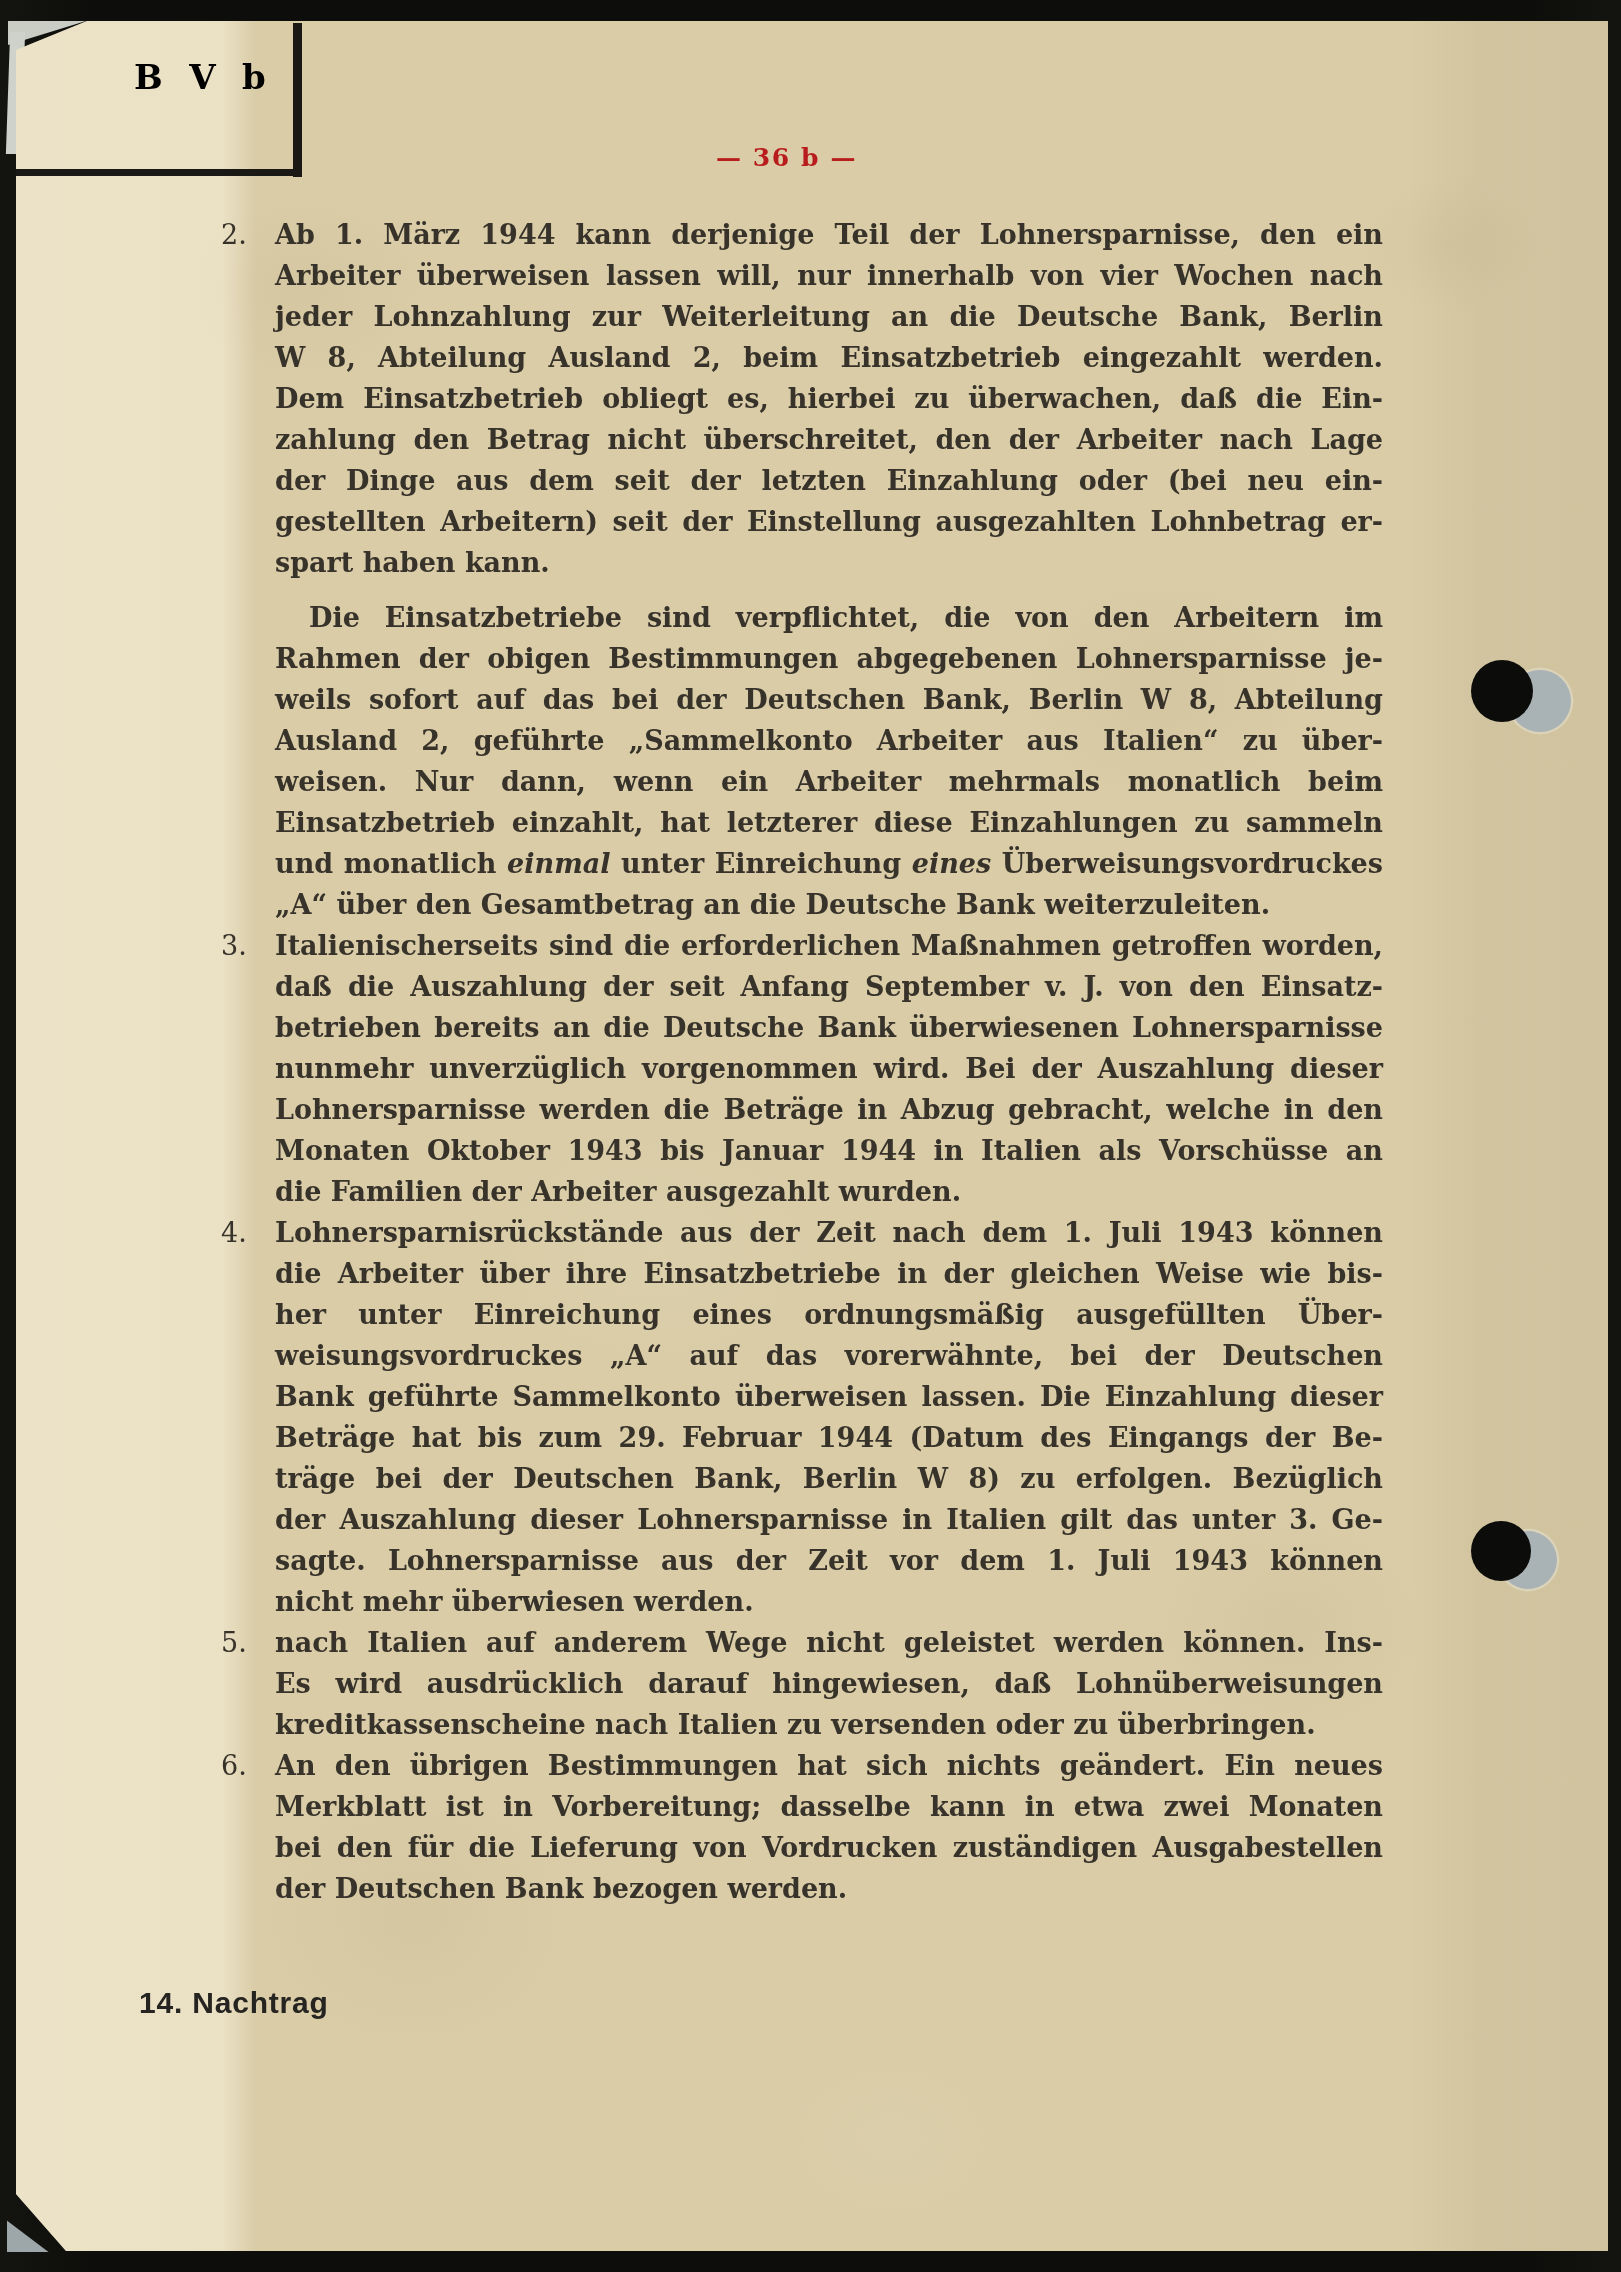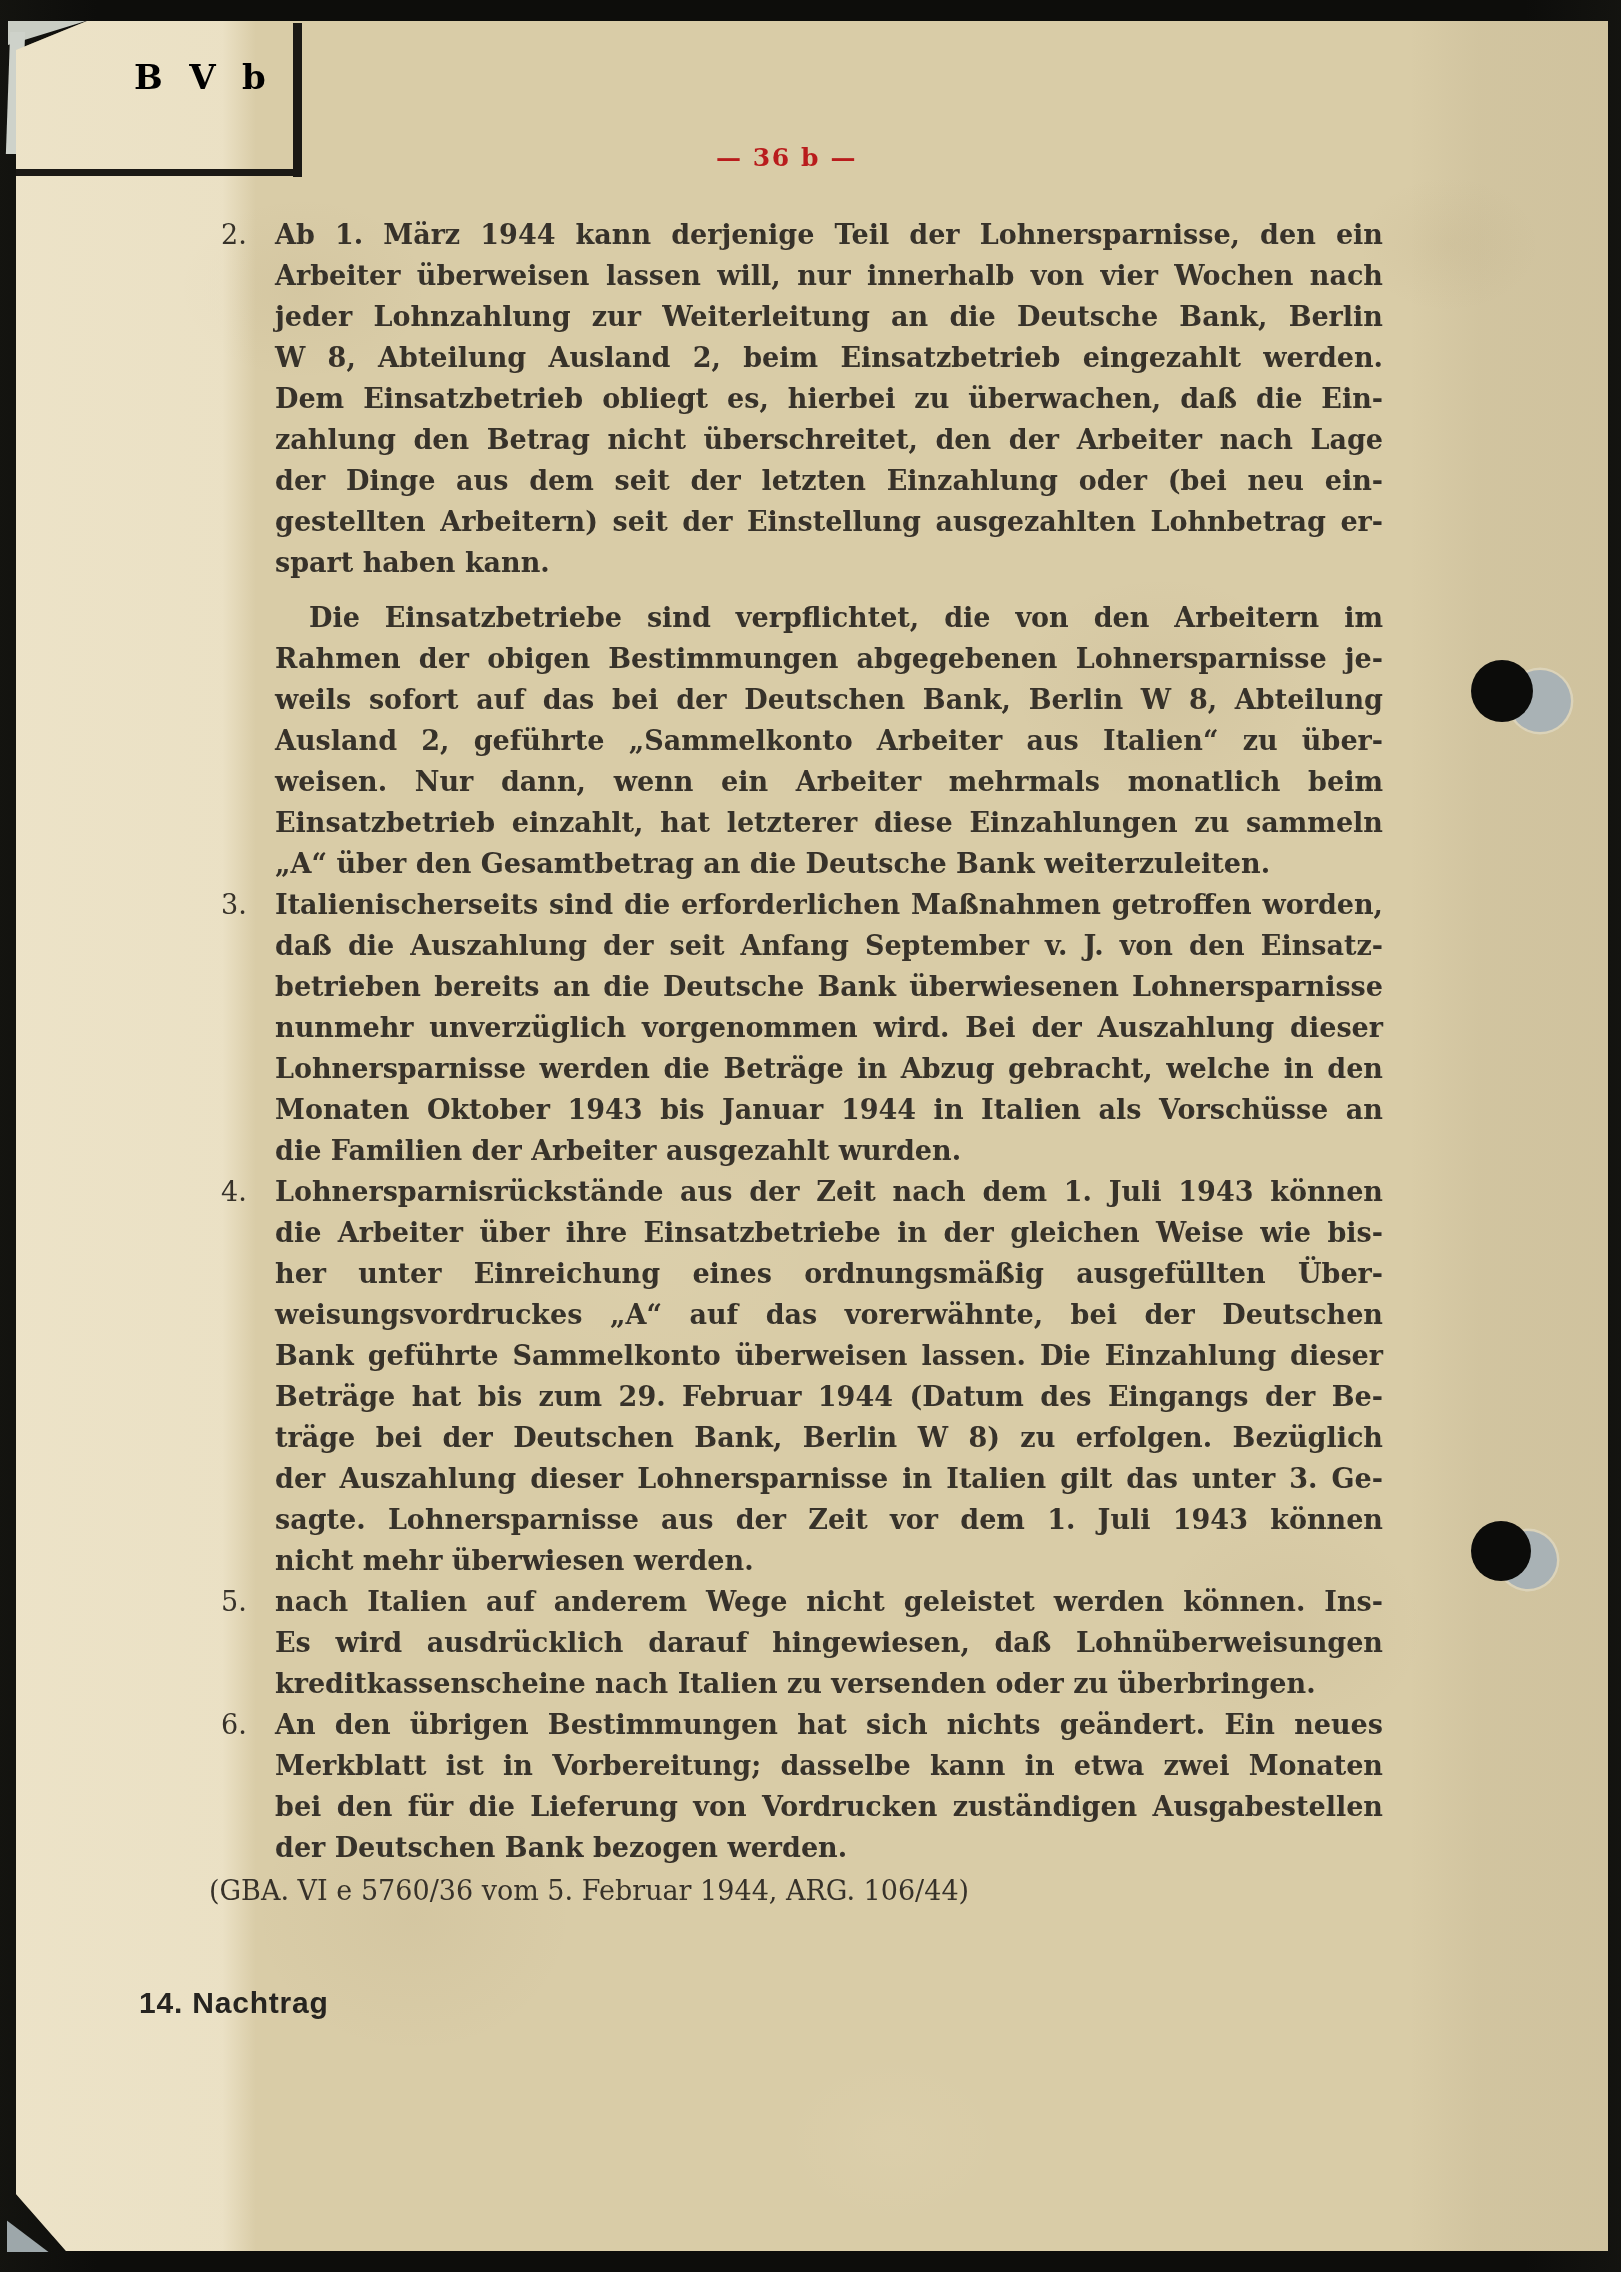--- a/index.html
+++ b/index.html
@@ -113,20 +113,21 @@
               <div class="line">gestellten Arbeitern) seit der Einstellung ausgezahlten Lohnbetrag er-</div>
               <div class="line last">spart haben kann.</div>
             </div>
             <div class="para indent">
               <div class="line">Die Einsatzbetriebe sind verpflichtet, die von den Arbeitern im</div>
               <div class="line">Rahmen der obigen Bestimmungen abgegebenen Lohnersparnisse je-</div>
               <div class="line">weils sofort auf das bei der Deutschen Bank, Berlin W 8, Abteilung</div>
               <div class="line">Ausland 2, geführte „Sammelkonto Arbeiter aus Italien“ zu über-</div>
               <div class="line">weisen.  Nur  dann,  wenn  ein  Arbeiter  mehrmals  monatlich  beim</div>
               <div class="line">Einsatzbetrieb einzahlt, hat letzterer diese Einzahlungen zu sammeln</div>
+              <div class="line">und monatlich <i>einmal</i> unter Einreichung <i>eines</i> Überweisungsvordruckes</div>
               <div class="line last">„A“ über den Gesamtbetrag an die Deutsche Bank weiterzuleiten.</div>
             </div>
           </div>
           <div class="item">
             <div class="item-number">3.</div>
             <div class="para">
               <div class="line">Italienischerseits sind die erforderlichen Maßnahmen getroffen worden,</div>
               <div class="line">daß die Auszahlung der seit Anfang September v. J. von den Einsatz-</div>
               <div class="line">betrieben bereits an die Deutsche Bank überwiesenen Lohnersparnisse</div>
               <div class="line">nunmehr unverzüglich vorgenommen wird. Bei der Auszahlung dieser</div>
@@ -161,21 +162,20 @@
           <div class="item">
             <div class="item-number">6.</div>
             <div class="para">
               <div class="line">An den übrigen Bestimmungen hat sich nichts geändert.  Ein neues</div>
               <div class="line">Merkblatt ist in Vorbereitung; dasselbe kann in etwa zwei Monaten</div>
               <div class="line">bei den für die Lieferung von Vordrucken zuständigen Ausgabestellen</div>
               <div class="line last">der Deutschen Bank bezogen werden.</div>
             </div>
           </div>
         </div>
-      <div class="source-line">(GBA. VI e 5760/36 vom 5. Februar 1944, ARG. 106/44)</div>
     </div>
 
     <div class="footer-label">14. Nachtrag</div>
 
     <div class="hole hole1">
       <div class="ghost"></div>
       <div class="punch"></div>
     </div>
     <div class="hole hole2">
       <div class="ghost"></div>

